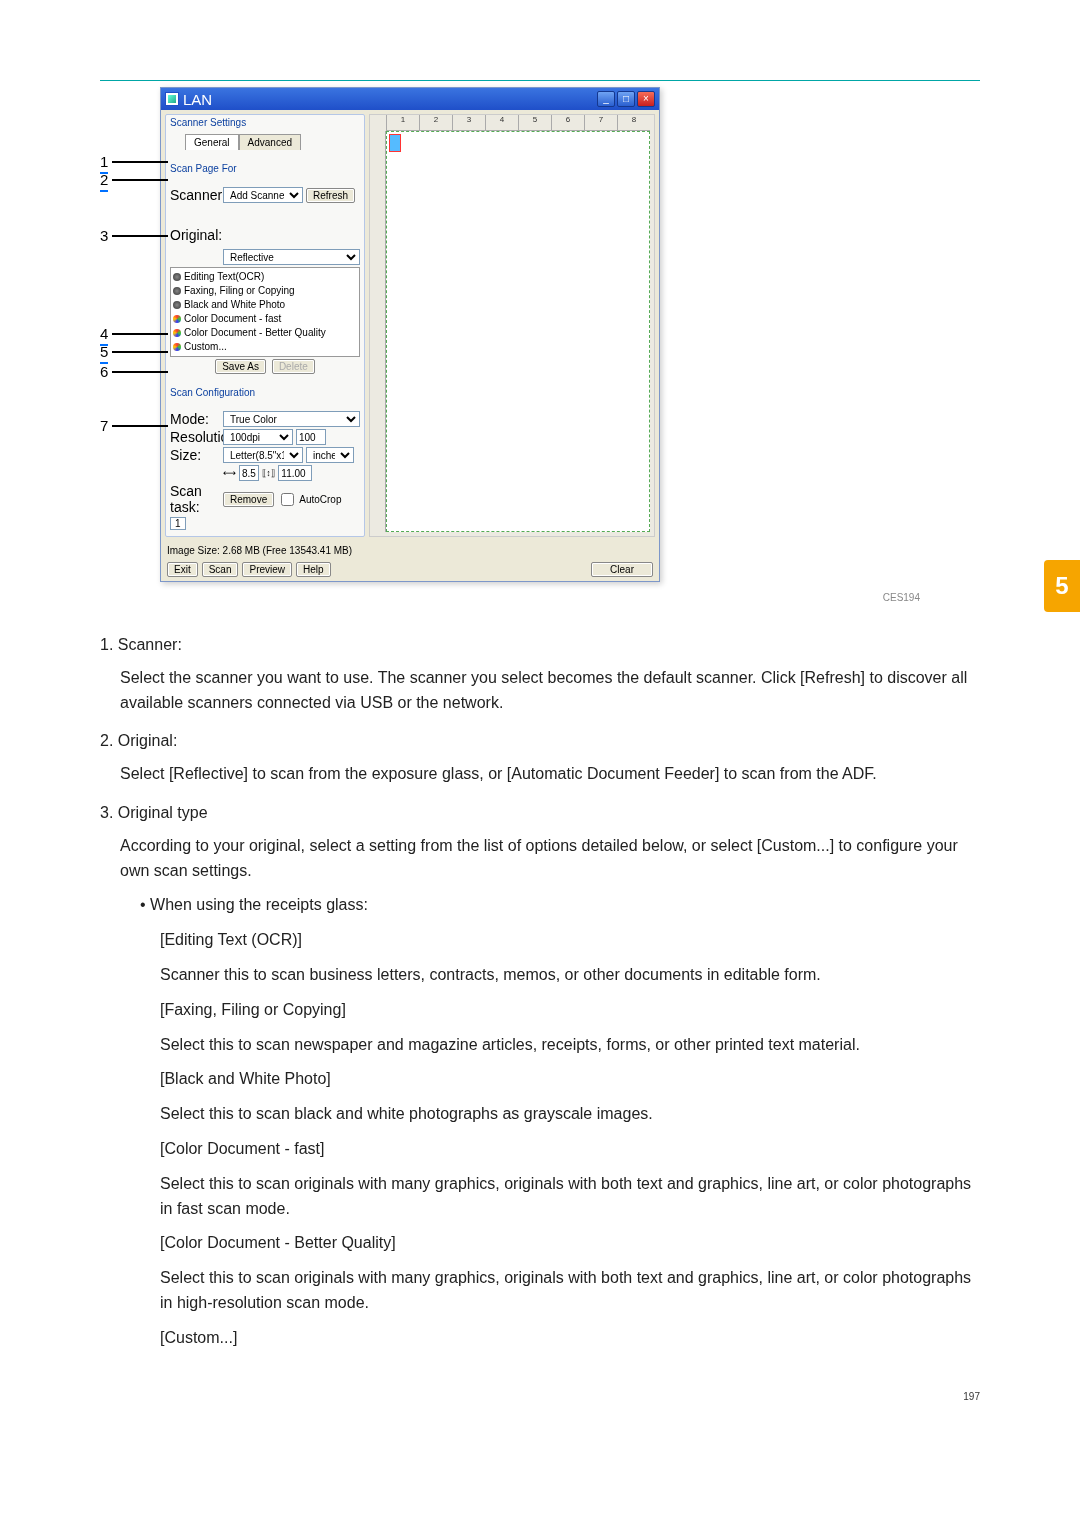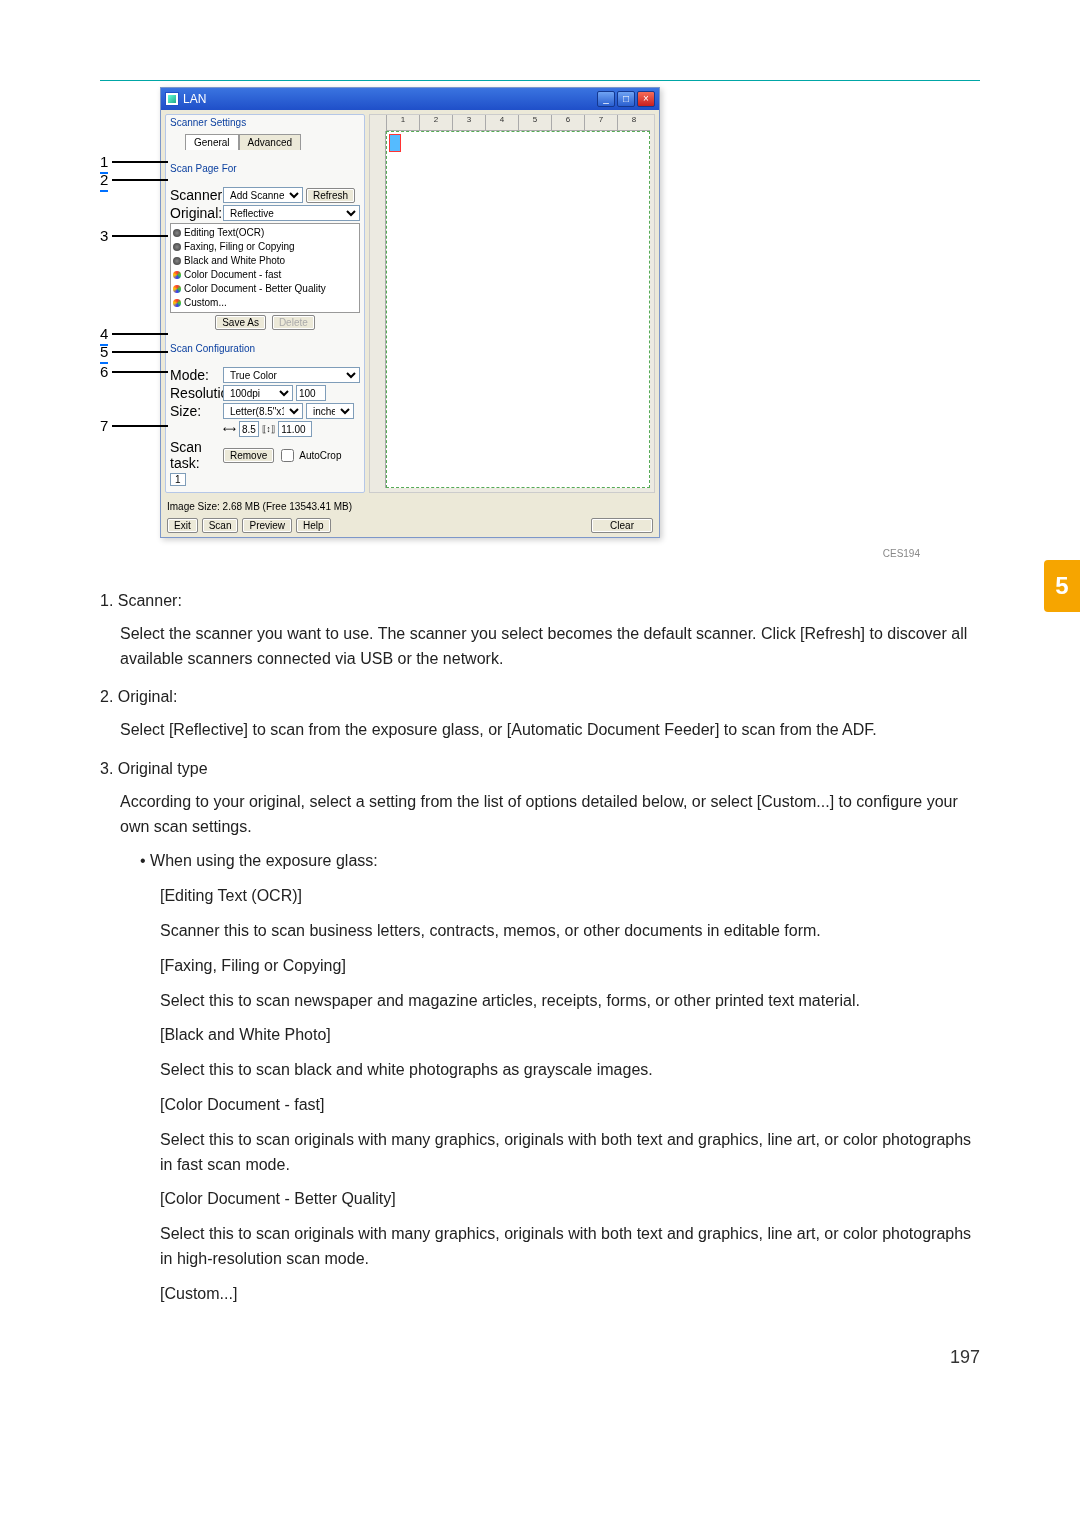--- a/index.html
+++ b/index.html
@@ -78,21 +78,21 @@
     display: flex;
     align-items: center;
     padding: 0 4px;
     justify-content: space-between;
   }
   .titlebar .ticon {
     width:14px;height:14px;background:#fff;border:1px solid #1f4fc9;margin-right:4px;display:inline-block;
     position:relative;
   }
   .titlebar .ticon:before{content:"";position:absolute;inset:2px;background:linear-gradient(135deg,#6fd,#2a8);}
-  .titlebar .ttext { flex:1; font-size:12px;}
+  .titlebar .ttext { flex:1; font-size:15px;}
   .winbtns { display:flex; gap:2px;}
   .winbtn { width:18px;height:16px;background:linear-gradient(#6fa3f3,#2a5fd0);border:1px solid #15388f;border-radius:2px;display:flex;align-items:center;justify-content:center;color:#fff;font-size:10px;line-height:1;}
   .winbtn.close{background:linear-gradient(#f56d58,#c81f1f);}
   .win-body { display:flex; padding:4px; gap:4px;}
   .leftpane { width:200px; display:flex;flex-direction:column;gap:4px;}
   .group { border:1px solid #b5c7e7; border-radius:2px; padding:4px; background:#f8f8f6;}
   .group-title { color:#0a3f9f; font-size:10px; margin:-4px -4px 4px -4px; padding:2px 4px;}
   .tabs { display:flex; gap:0; margin:2px 0 4px 0;padding-left:15px;}
   .tab { border:1px solid #999; background:#ece9d8; padding:2px 8px; font-size:10px; border-bottom:none;}
   .tab.active{background:#fff;}
@@ -132,21 +132,21 @@
     top:560px;
     width:36px;
     height:52px;
     background:#f6a500;
     color:#fff;
     font-size:24px;
     font-weight:bold;
     display:flex;align-items:center;justify-content:center;
     border-radius:4px 0 0 4px;
   }
-  .pagenum { text-align:right; font-size:18px; color:#333; margin-top:40px;}
+  .pagenum { text-align:right; font-size:10px; color:#333; margin-top:40px;}
 </style>
 </head>
 <body>
 
 <div class="page">
   <div class="header-line"></div>
 
   <div class="chapter-tab">5</div>
 
   <div class="shot-wrap">
@@ -204,21 +204,21 @@
               <div class="tab">Advanced</div>
             </div>
             <div class="blue-sub">Scan Page For</div>
             <div class="row">
               <span class="lbl">Scanner:</span>
               <select style="width:80px;"><option>Add Scanner IP...</option></select>
               <button class="btn">Refresh</button>
             </div>
             <div class="row">
               <span class="lbl">Original:</span>
-              <select style="flex:1;"><option>Reflective</option></select>
+              <select style="flex:1;margin-top:44px;"><option>Reflective</option></select>
             </div>
             <div class="orig-list">
               <div>
                   <span class="dot b"></span>
                   <span>Editing Text(OCR)</span>
                 </div>
               <div>
                   <span class="dot b"></span>
                   <span>Faxing, Filing or Copying</span>
                 </div>
@@ -319,21 +319,21 @@
       <div class="body">Select the scanner you want to use. The scanner you select becomes the default scanner. Click [Refresh] to discover all available scanners connected via USB or the network.</div>
     </div>
     <div class="olitem">
       <div class="head">2.  Original:</div>
       <div class="body">Select [Reflective] to scan from the exposure glass, or [Automatic Document Feeder] to scan from the ADF.</div>
     </div>
     <div class="olitem">
       <div class="head">3.  Original type</div>
       <div class="body">According to your original, select a setting from the list of options detailed below, or select [Custom...] to configure your own scan settings.</div>
       <div class="bullets">
-        <div class="b">When using the exposure glass:</div>
+        <div class="b">When using the receipts glass:</div>
       </div>
       <div class="sub">[Editing Text (OCR)]</div>
       <div class="sub">Scanner this to scan business letters, contracts, memos, or other documents in editable form.</div>
       <div class="sub">[Faxing, Filing or Copying]</div>
       <div class="sub">Select this to scan newspaper and magazine articles, receipts, forms, or other printed text material.</div>
       <div class="sub">[Black and White Photo]</div>
       <div class="sub">Select this to scan black and white photographs as grayscale images.</div>
       <div class="sub">[Color Document - fast]</div>
       <div class="sub">Select this to scan originals with many graphics, originals with both text and graphics, line art, or color photographs in fast scan mode.</div>
       <div class="sub">[Color Document - Better Quality]</div>

